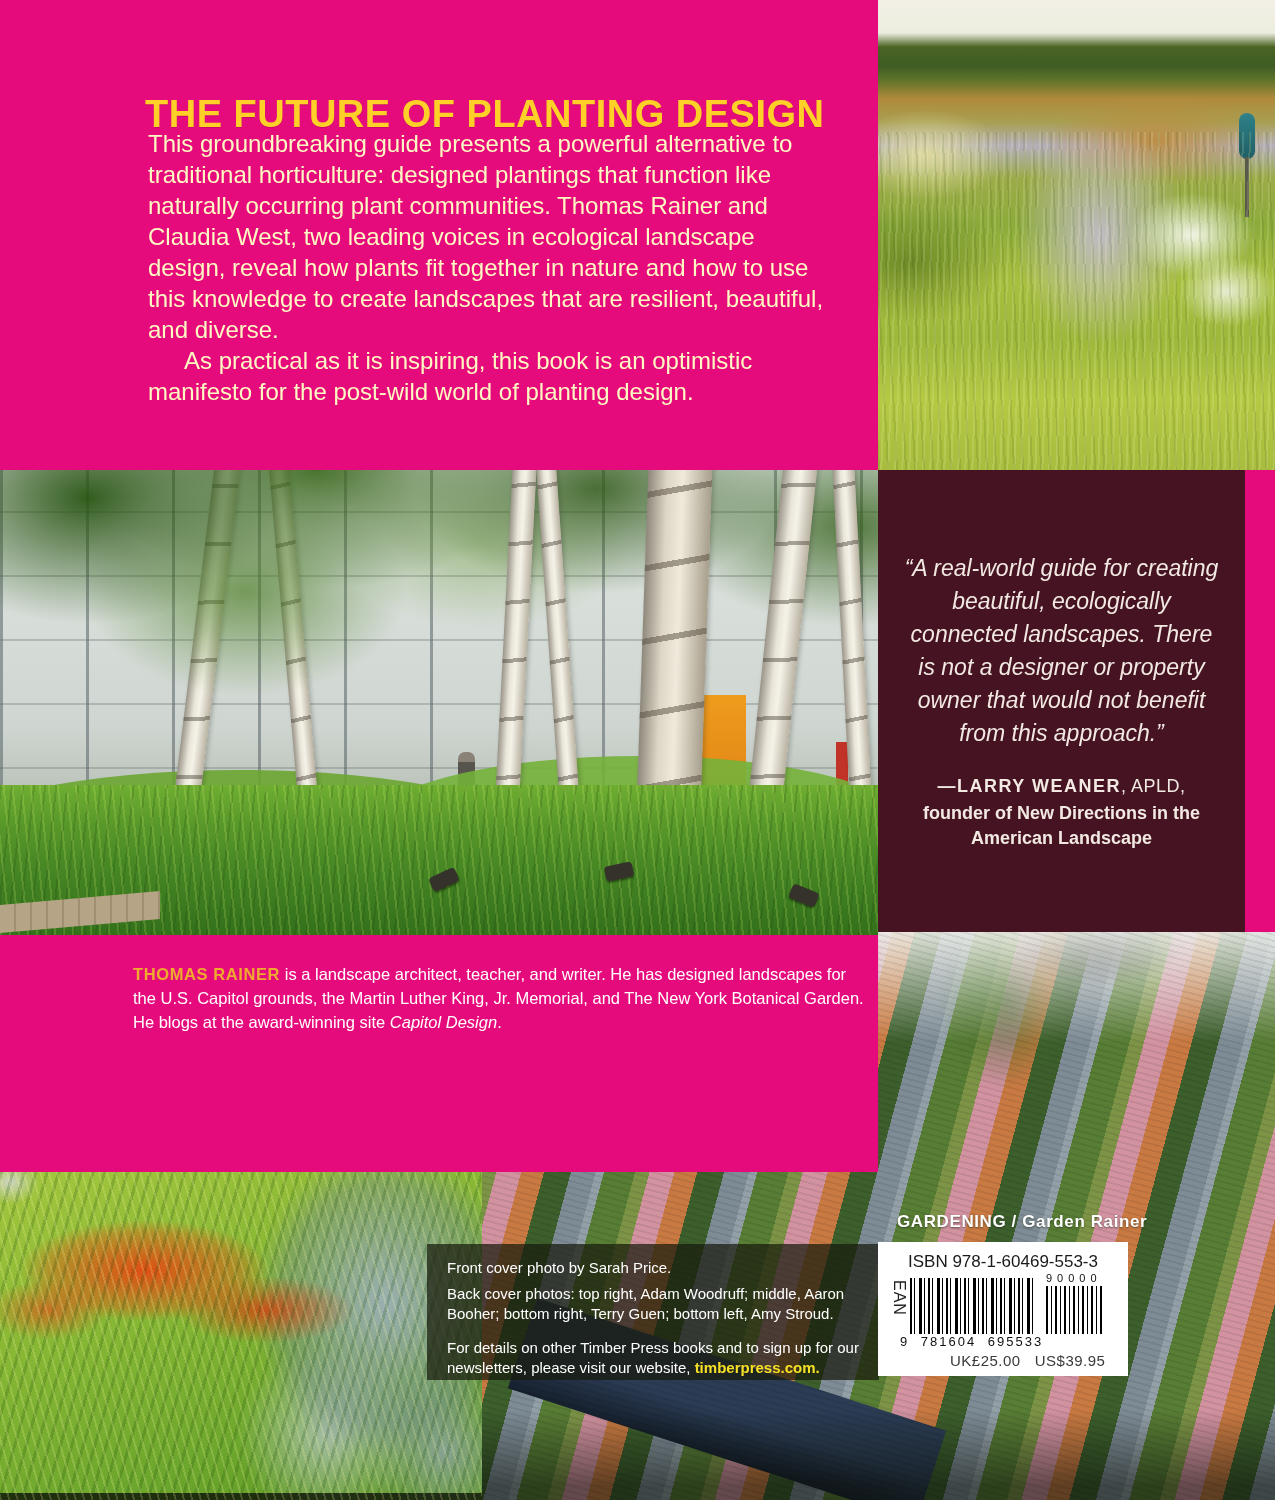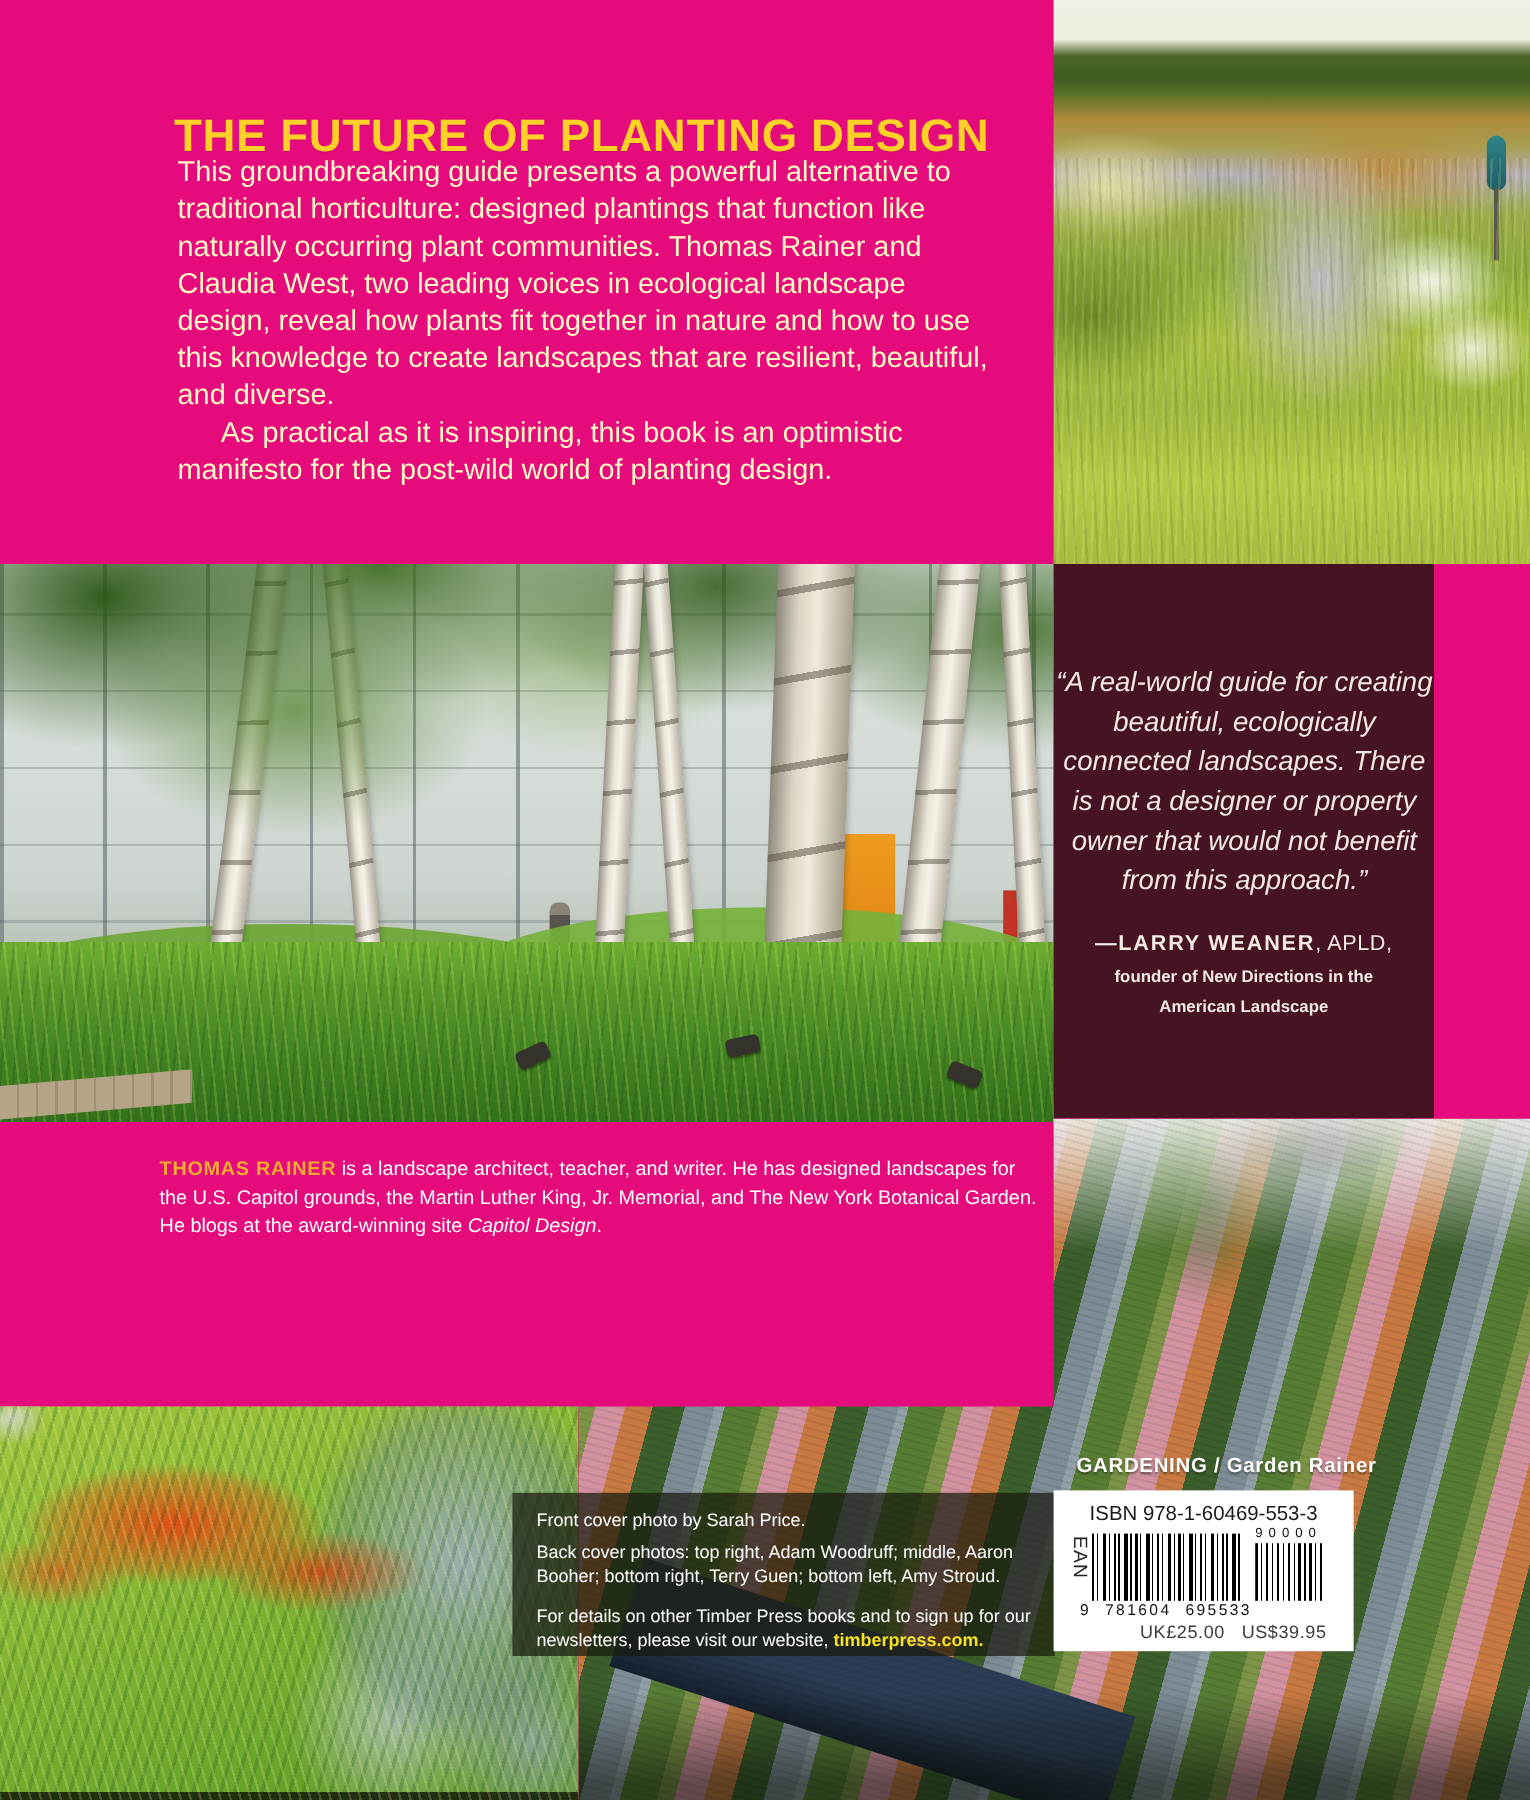--- a/index.html
+++ b/index.html
@@ -113,31 +113,31 @@
   }
   .boardwalk{position:absolute;left:0;top:428px;width:160px;height:28px;transform:skewY(-5deg);
     background:repeating-linear-gradient(90deg,#b5a486 0 14px,#a08f72 14px 16px);}
   .spotlight{position:absolute;width:28px;height:15px;background:#35312b;border-radius:4px;box-shadow:0 2px 2px rgba(0,0,0,.4);}
   .s1{left:430px;top:402px;transform:rotate(-25deg);}
   .s2{left:605px;top:394px;transform:rotate(-12deg);}
   .s3{left:790px;top:418px;transform:rotate(22deg);}
 
   
   .quote-panel{
-    position:absolute;left:878px;top:470px;width:317px;height:462px;
+    position:absolute;left:878px;top:470px;width:367px;height:462px;
     background:#451321;color:#f3e9e3;text-align:center;
   }
   .quote-text{
     margin:82px auto 0;width:318px;
     font-size:23px;line-height:33px;font-style:italic;font-weight:500;
   }
   .quote-attr{margin-top:26px;font-style:normal;}
   .attr-line1{font-size:18px;letter-spacing:.5px;}
   .attr-name{font-weight:700;letter-spacing:1.5px;}
-  .attr-org{font-size:14px;line-height:25px;font-weight:600;margin-top:4px;}
+  .attr-org{font-size:18px;line-height:25px;font-weight:600;margin-top:4px;}
 
   
   .bios{position:absolute;left:133px;top:962px;width:740px;color:#ffffff;}
   .bio{font-size:16.5px;line-height:24px;margin:0 0 18px 0;font-weight:500;}
   .author-name{color:#eeab2e;font-weight:700;letter-spacing:.6px;}
   .bio .site{font-style:italic;}
 
   
   .photo-bottom-left{
     position:absolute;left:0;top:1172px;width:482px;height:328px;

